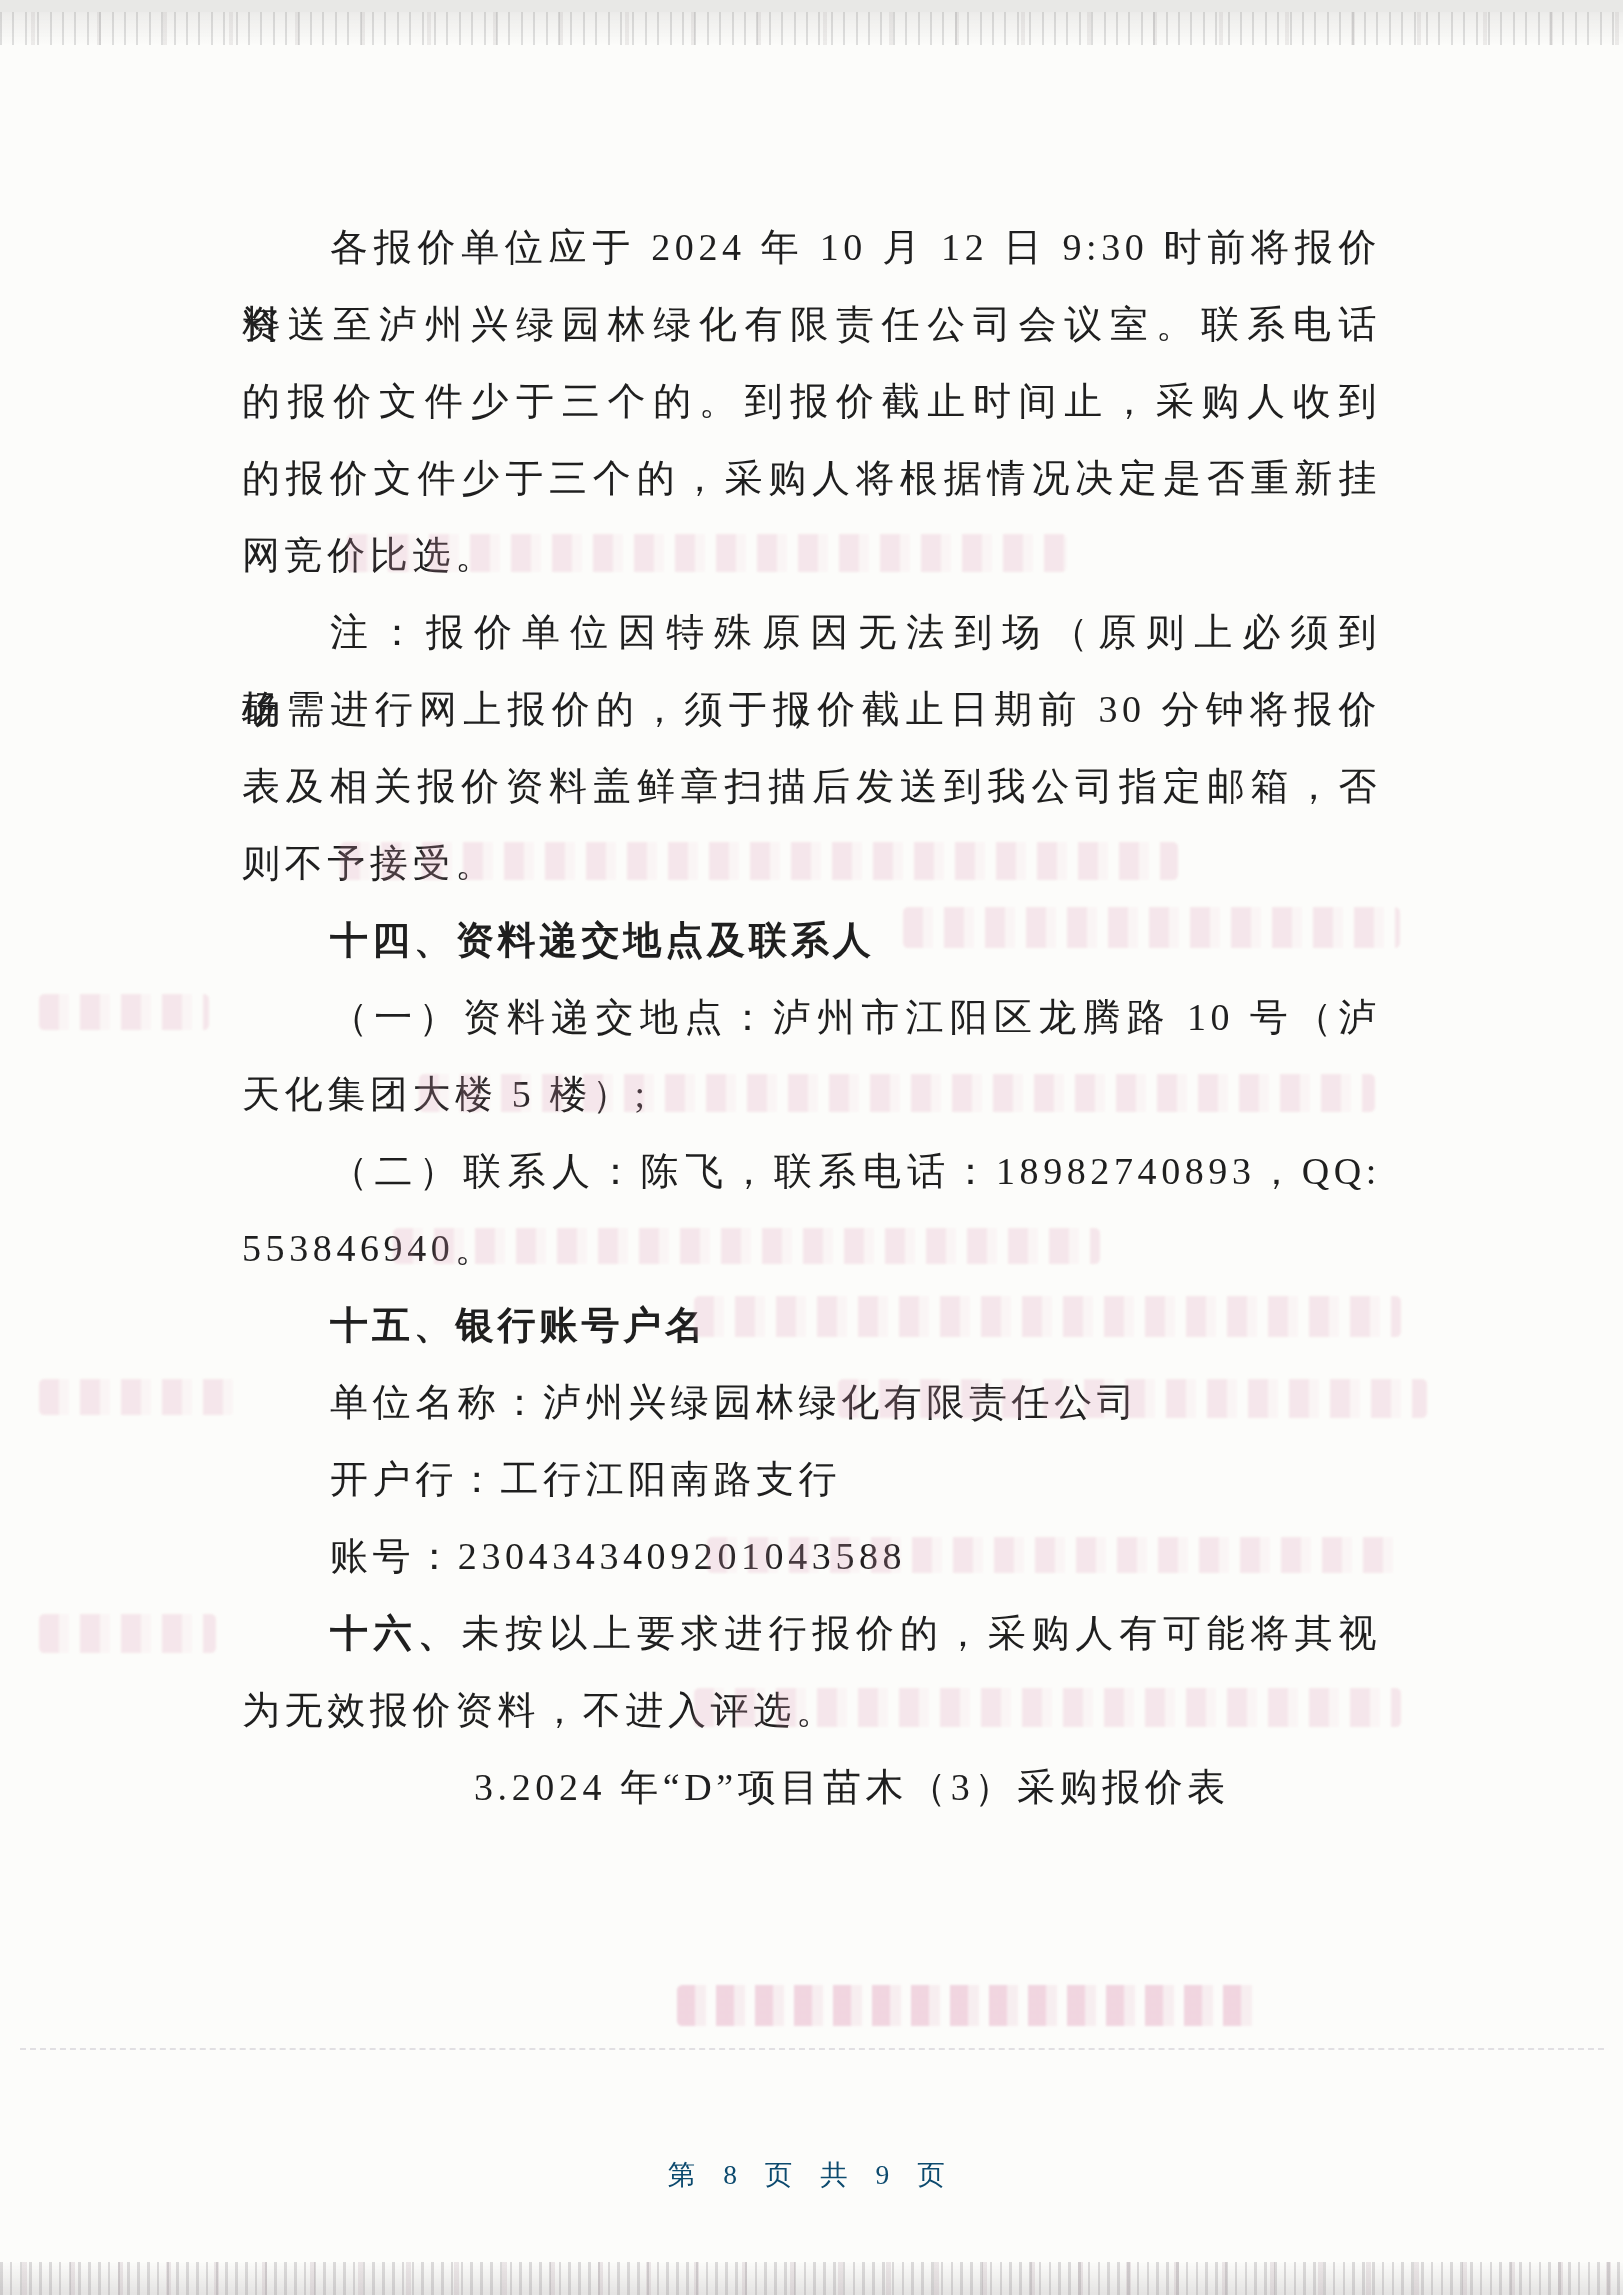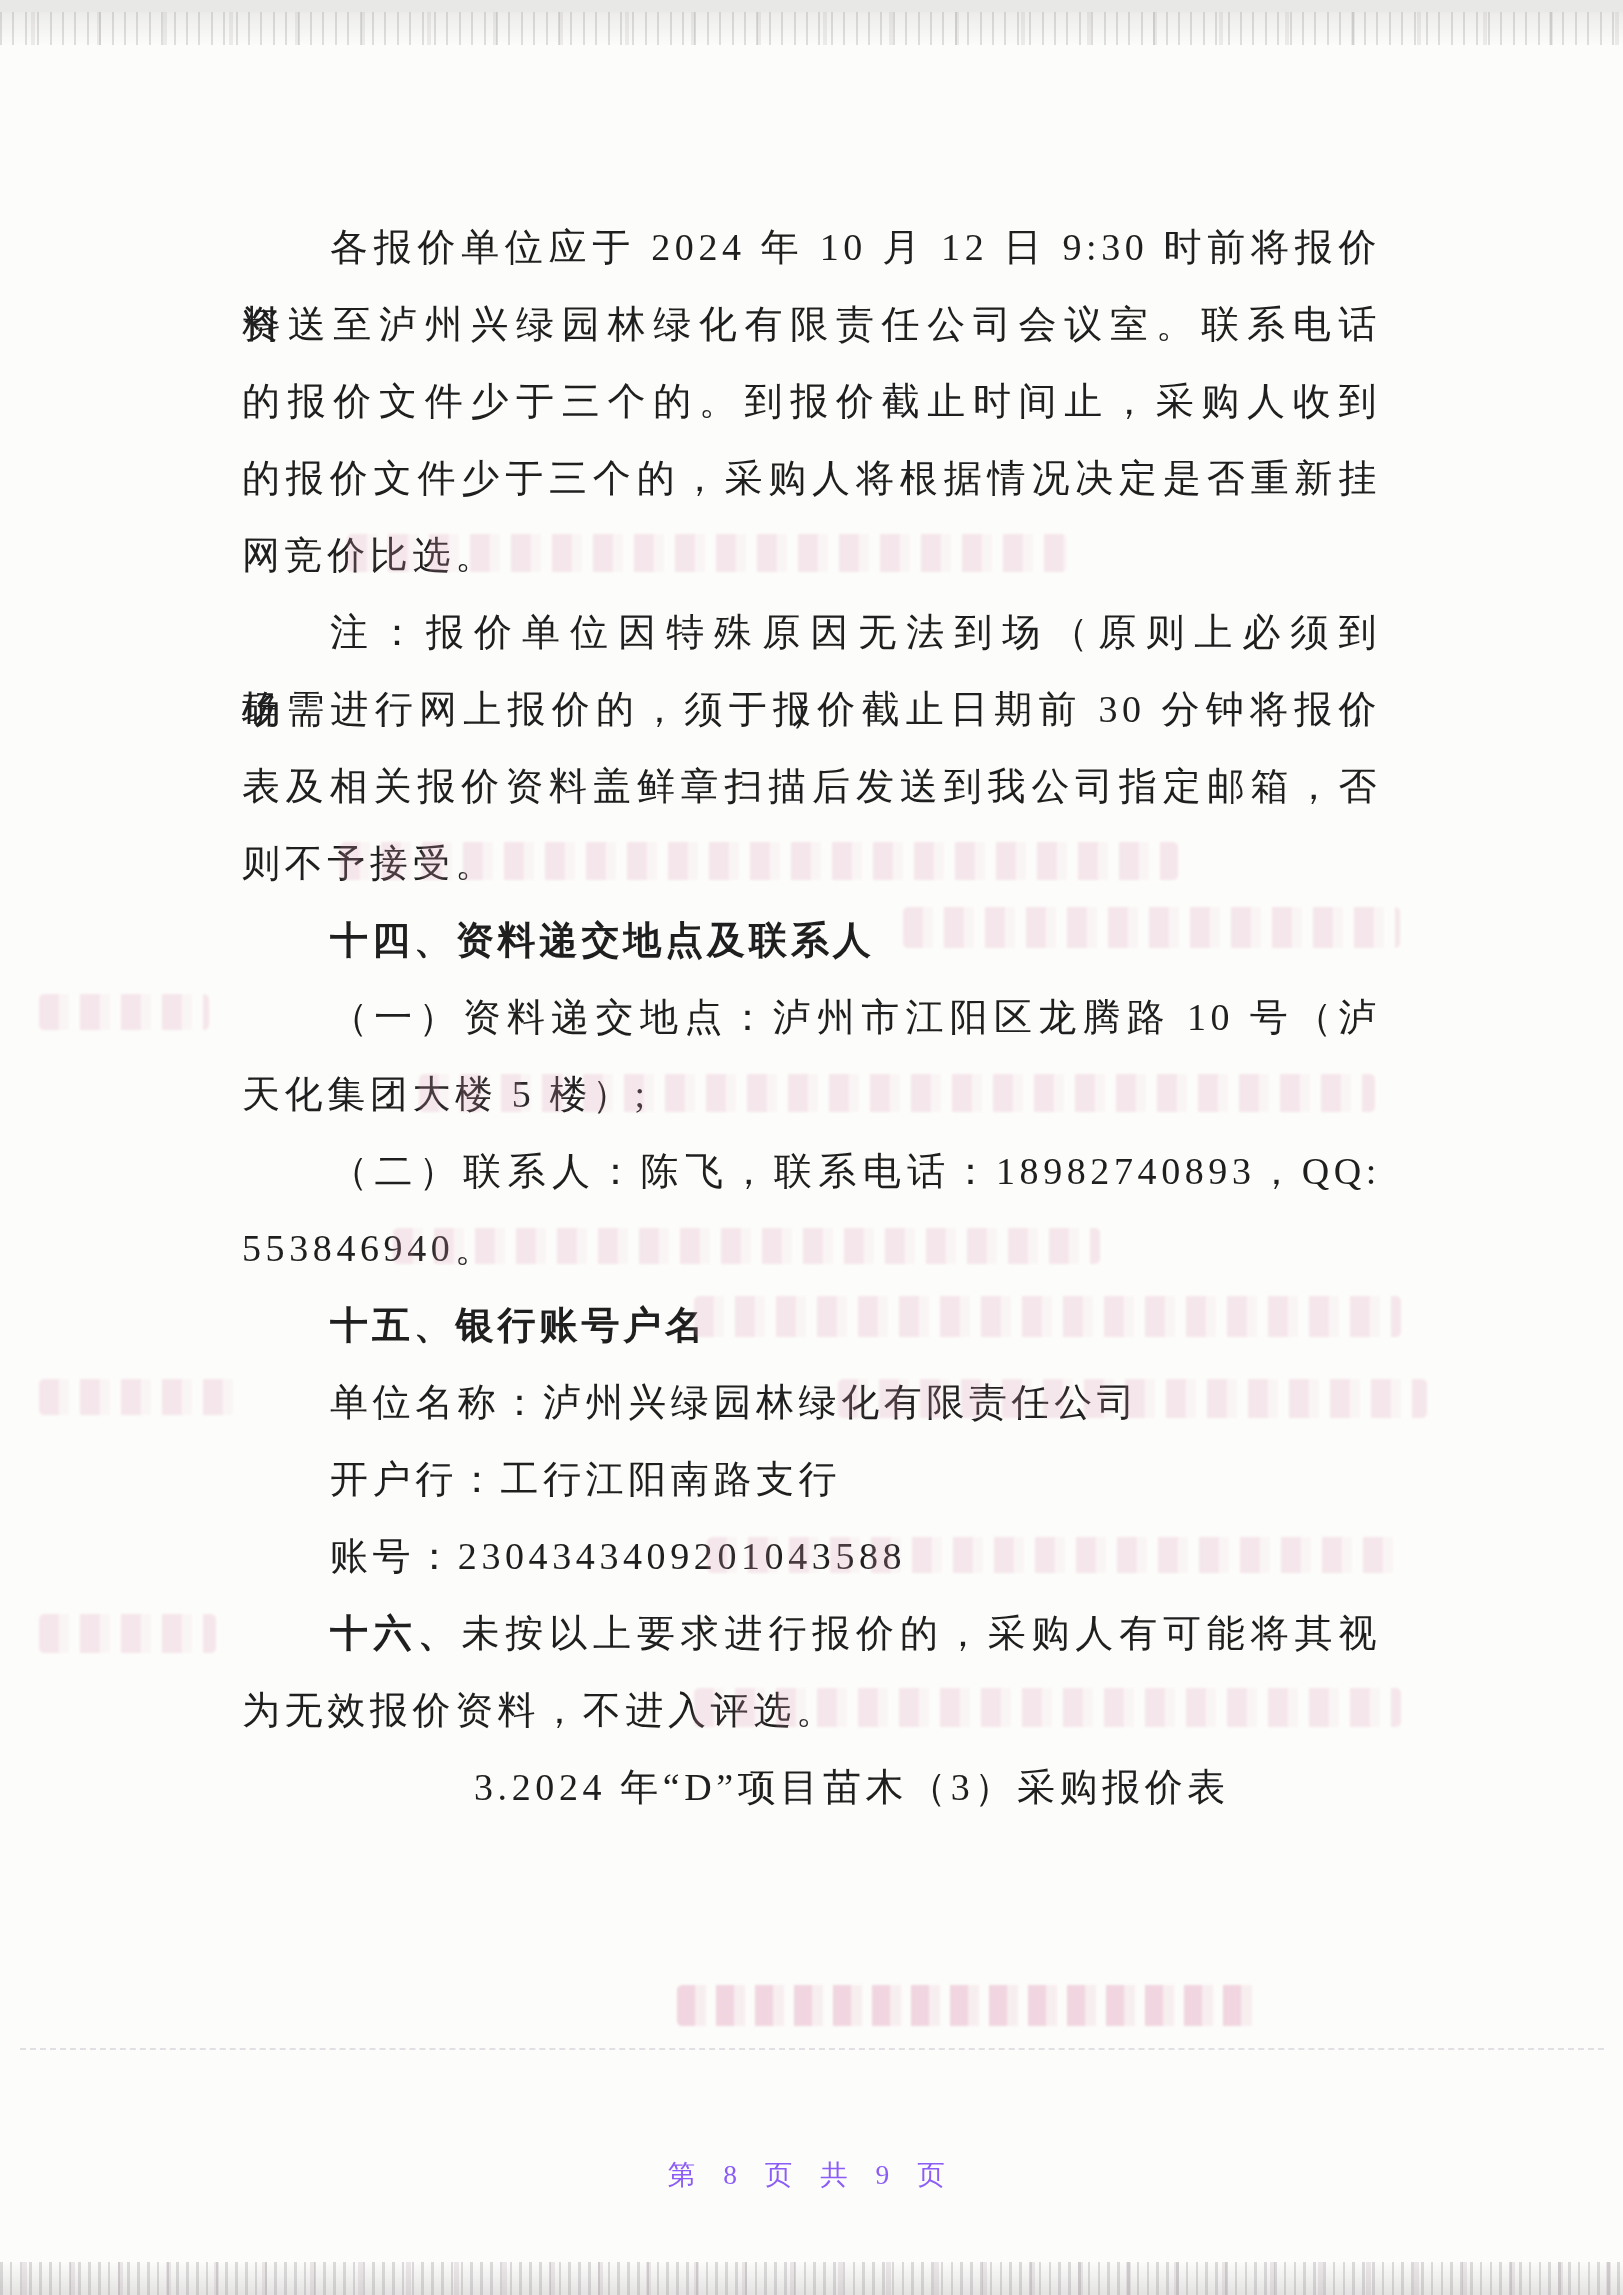--- a/index.html
+++ b/index.html
@@ -45,21 +45,21 @@
   .attach1{ padding-left:124px; }
   .attach2{ padding-left:232px; }
   .footer{
     position:absolute;
     left:0;top:2133px;
     width:1623px;height:59px;
     line-height:59px;
     text-align:center;
     font-size:27.5px;
     letter-spacing:10.5px;
-    color:#8b5cf6;
+    color:#0c4a6e;
   }
   
   .noise-top{
     position:absolute;left:0;top:0;width:1623px;height:33px;
     background:
       repeating-linear-gradient(90deg, rgba(110,110,112,.28) 0 2px, transparent 2px 12.4px),
       repeating-linear-gradient(90deg, transparent 0 31px, rgba(140,130,132,.18) 31px 35px, transparent 35px 66px),
       linear-gradient(180deg, rgba(120,115,115,.16), rgba(120,115,115,0));
     filter:blur(0.7px);
     opacity:.75;

